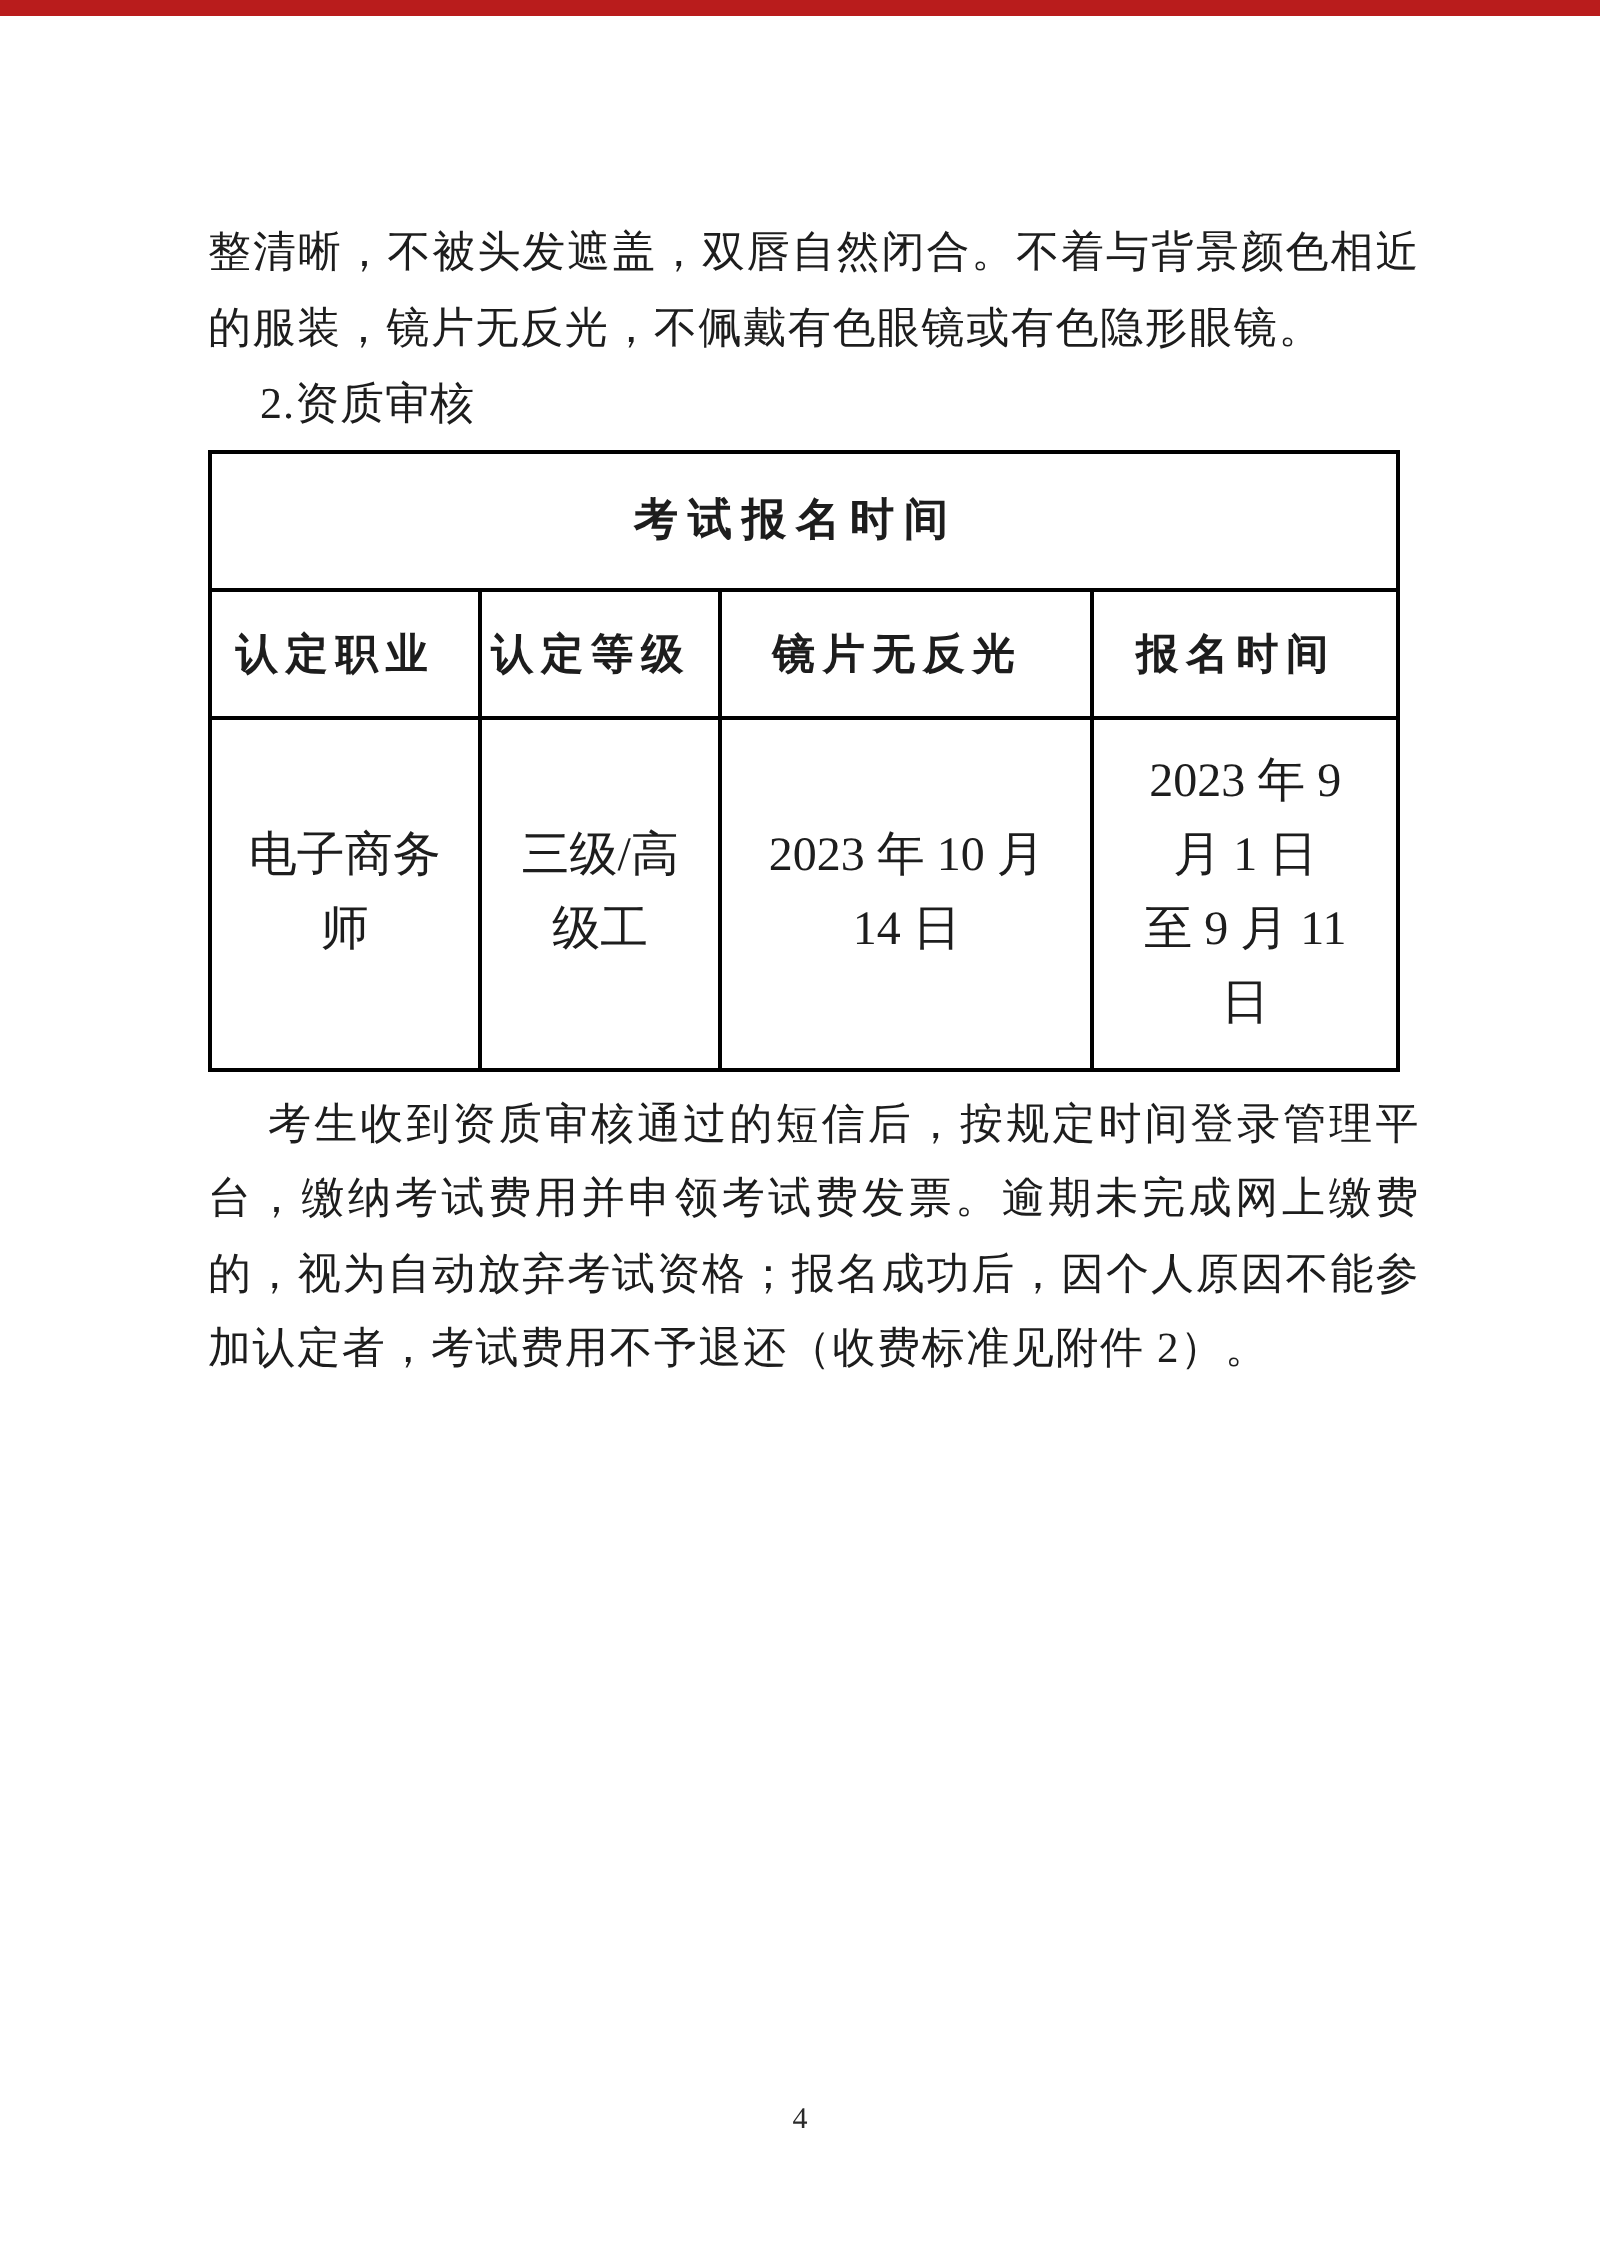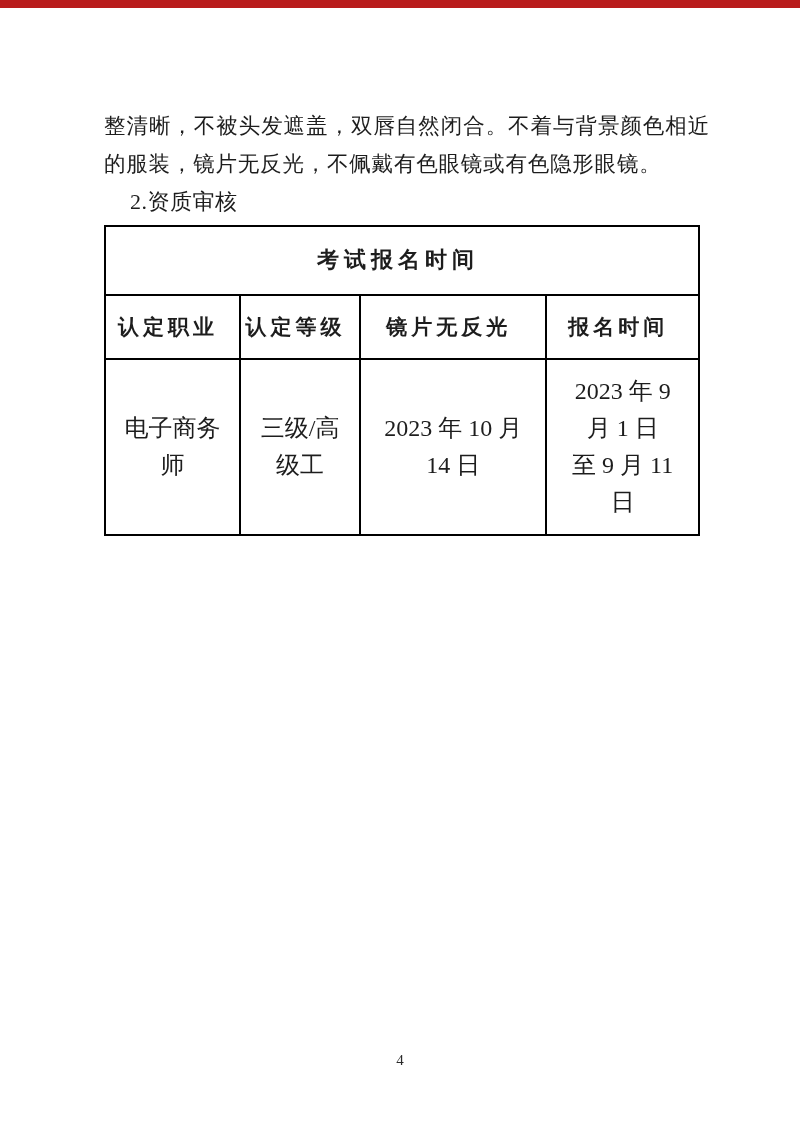--- a/index.html
+++ b/index.html
@@ -118,18 +118,19 @@
         <td class="data-cell">
           <div>2023 年 9 月 1 日</div>
           <div>至 9 月 11 日</div>
         </td>
       </tr>
     </tbody>
   </table>
 
 
 
+  <p class="para">考生收到资质审核通过的短信后，按规定时间登录管理平台，缴纳考试费用并申领考试费发票。逾期未完成网上缴费的，视为自动放弃考试资格；报名成功后，因个人原因不能参加认定者，考试费用不予退还（收费标准见附件 2）。</p>
 
 
 
   <div class="page-number">4</div>
 
 </div>
 
 </body></html>

